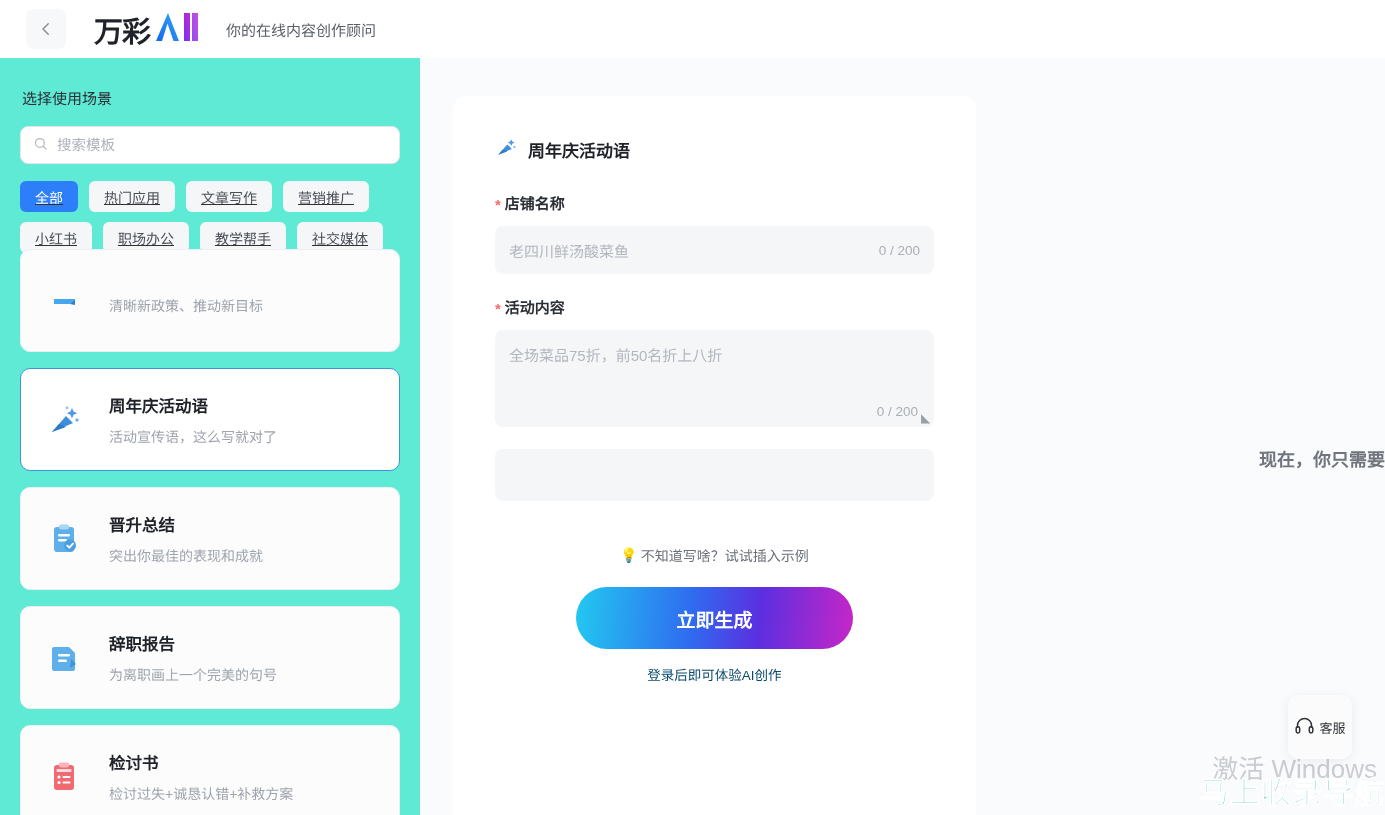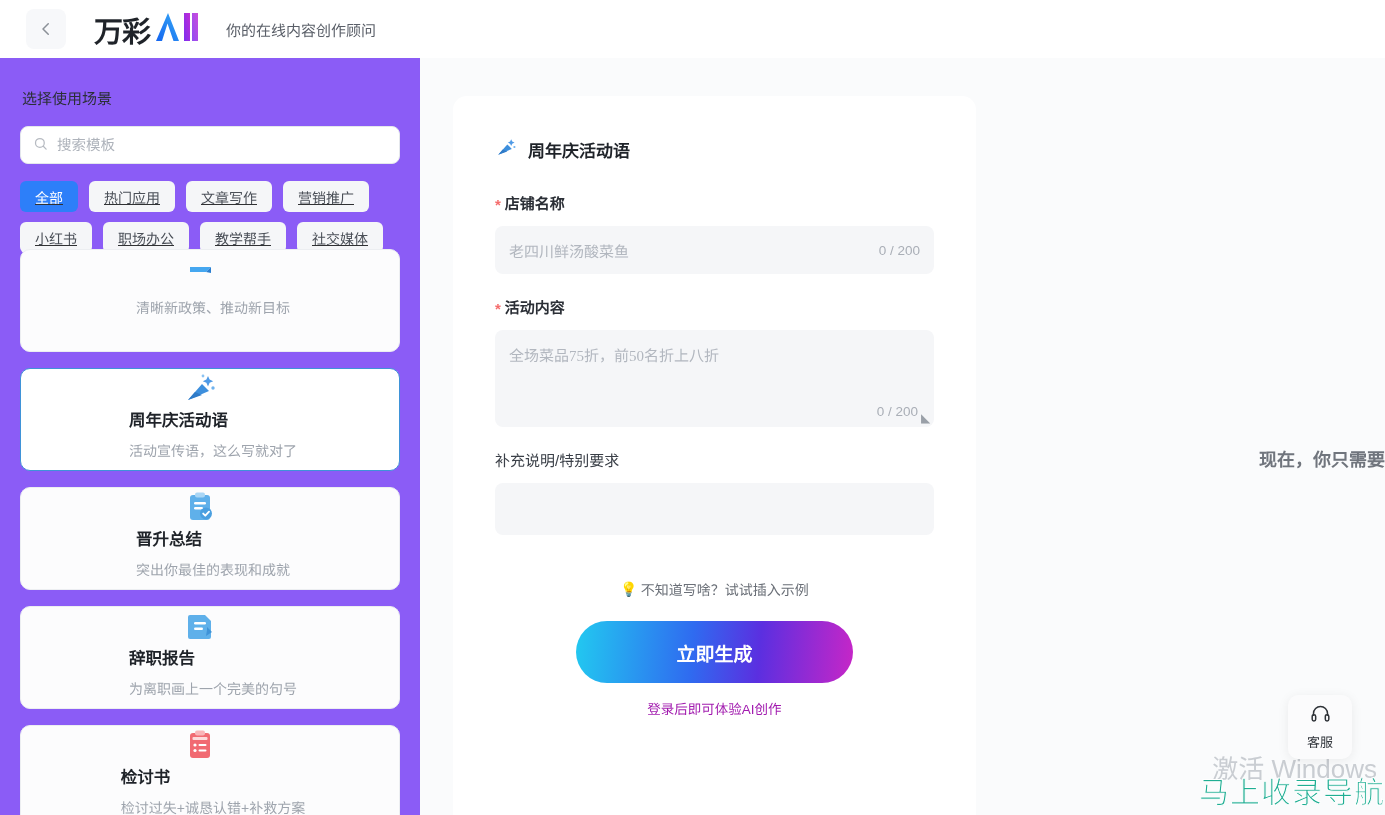--- a/index.html
+++ b/index.html
@@ -40,21 +40,21 @@
   .brand-mark { display: block; }
   .tagline {
     margin-left: 22px;
     font-size: 15px; color: #5a5f68;
   }
 
   
   .sidebar {
     position: absolute; top: 58px; left: 0;
     width: 420px; height: 757px;
-    background: #8b5cf6;
+    background: #5eead4;
     padding: 0 20px;
     overflow: hidden;
   }
   .sidebar-title {
     font-size: 15px; color: #2b2f36;
     margin: 29px 0 0 2px;
   }
   .search-wrap {
     margin-top: 18px;
     height: 38px;
@@ -100,21 +100,20 @@
   .tpl-item {
     position: relative;
     border: 1px solid #eceef1;
     border-radius: 10px;
     background: #fcfcfd;
     height: 103px;
     margin-bottom: 16px;
     display: flex; align-items: center;
     padding: 0 18px 0 24px;
     cursor: pointer;
-    flex-direction: column;
   }
   .tpl-item.selected {
     border: 1.6px solid #3f93d8;
     background: #ffffff;
   }
   .tpl-item.clipped {
     height: 103px;
     margin-top: -63px;
     margin-bottom: 16px;
   }
@@ -155,21 +154,21 @@
   .req { color: #f56c6c; font-size: 15px; line-height: 1; position: relative; top: 2px; }
 
   .input-box {
     position: relative;
     background: #f5f6f8;
     border-radius: 8px;
     height: 48px;
     display: flex; align-items: center;
     padding: 0 14px;
   }
-  .input-ph { font-size: 15px; color: #b2b7bf; font-family: Liberation Serif, serif; }
+  .input-ph { font-size: 15px; color: #b2b7bf; }
   .counter {
     position: absolute; right: 14px; bottom: 0; top: 0;
     display: flex; align-items: center;
     font-size: 13.5px; color: #a9aeb6;
   }
   .textarea-box {
     position: relative;
     background: #f5f6f8;
     border-radius: 8px;
     height: 97px;
@@ -198,21 +197,21 @@
     margin: 22px auto 0 auto;
     width: 277px; height: 62px;
     border-radius: 31px;
     background: linear-gradient(95deg, #22c9f0 0%, #2f6bf0 42%, #5b2fe0 66%, #c726c7 100%);
     color: #fff; font-size: 19px; font-weight: 700;
     display: flex; align-items: center; justify-content: center;
     border: 0; cursor: pointer;
     font-family: "Liberation Sans", "DejaVu Sans", sans-serif;
   }
   .gen-sub {
-    text-align: center; font-size: 13.5px; color: #a21caf;
+    text-align: center; font-size: 13.5px; color: #0c4a6e;
     margin-top: 15px;
   }
 
   
   .result-panel {
     position: absolute; left: 590px; top: 0;
     width: 375px; height: 757px;
   }
   .result-head {
     position: absolute; right: 0; top: 387px;
@@ -226,38 +225,38 @@
     white-space: nowrap;
   }
 
   
   .service-widget {
     position: absolute; right: 33px; bottom: 56px;
     width: 64px; height: 64px;
     background: #fbfbfc;
     border-radius: 10px;
     box-shadow: 0 2px 12px rgba(0,0,0,0.07);
-    display: flex; flex-direction: column;
+    display: flex; flex-direction: row;
     align-items: center; justify-content: center;
     gap: 4px;
     cursor: pointer;
     z-index: 20;
   }
   .service-label { font-size: 13px; color: #33373d; }
 
   .win-watermark {
     position: absolute; right: 8px; bottom: 30px;
     font-size: 26px; color: #c9cdd2;
     white-space: nowrap;
     z-index: 10;
     pointer-events: none;
   }
   .nav-watermark {
     position: absolute; right: 0px; bottom: 3px;
-    font-size: 30px; font-weight: 400;
+    font-size: 30px; font-weight: 700;
     color: #1fae93;
     letter-spacing: 1px;
     white-space: nowrap;
     z-index: 12;
     pointer-events: none;
     -webkit-text-stroke: 1px #ffffff;
   }
 </style>
 </head>
 <body>
@@ -438,23 +437,20 @@
           <span>活动内容</span>
         </div>
         <div class="textarea-box">
           <span class="input-ph">全场菜品75折，前50名折上八折</span>
           <span class="counter">0 / 200</span>
           <span class="resize-grip">◢</span>
         </div>
       </div>
 
       <div class="field">
-        <div class="field-label">
-          <span style="font-weight:400;color:#3b4048;">补充说明/特别要求</span>
-        </div>
         <div class="textarea-box plain"></div>
       </div>
 
       <div class="hint">
         <span class="bulb">💡</span>
         <span>不知道写啥？试试插入示例</span>
       </div>
 
       <button class="gen-btn">立即生成</button>
       <div class="gen-sub">登录后即可体验AI创作</div>

